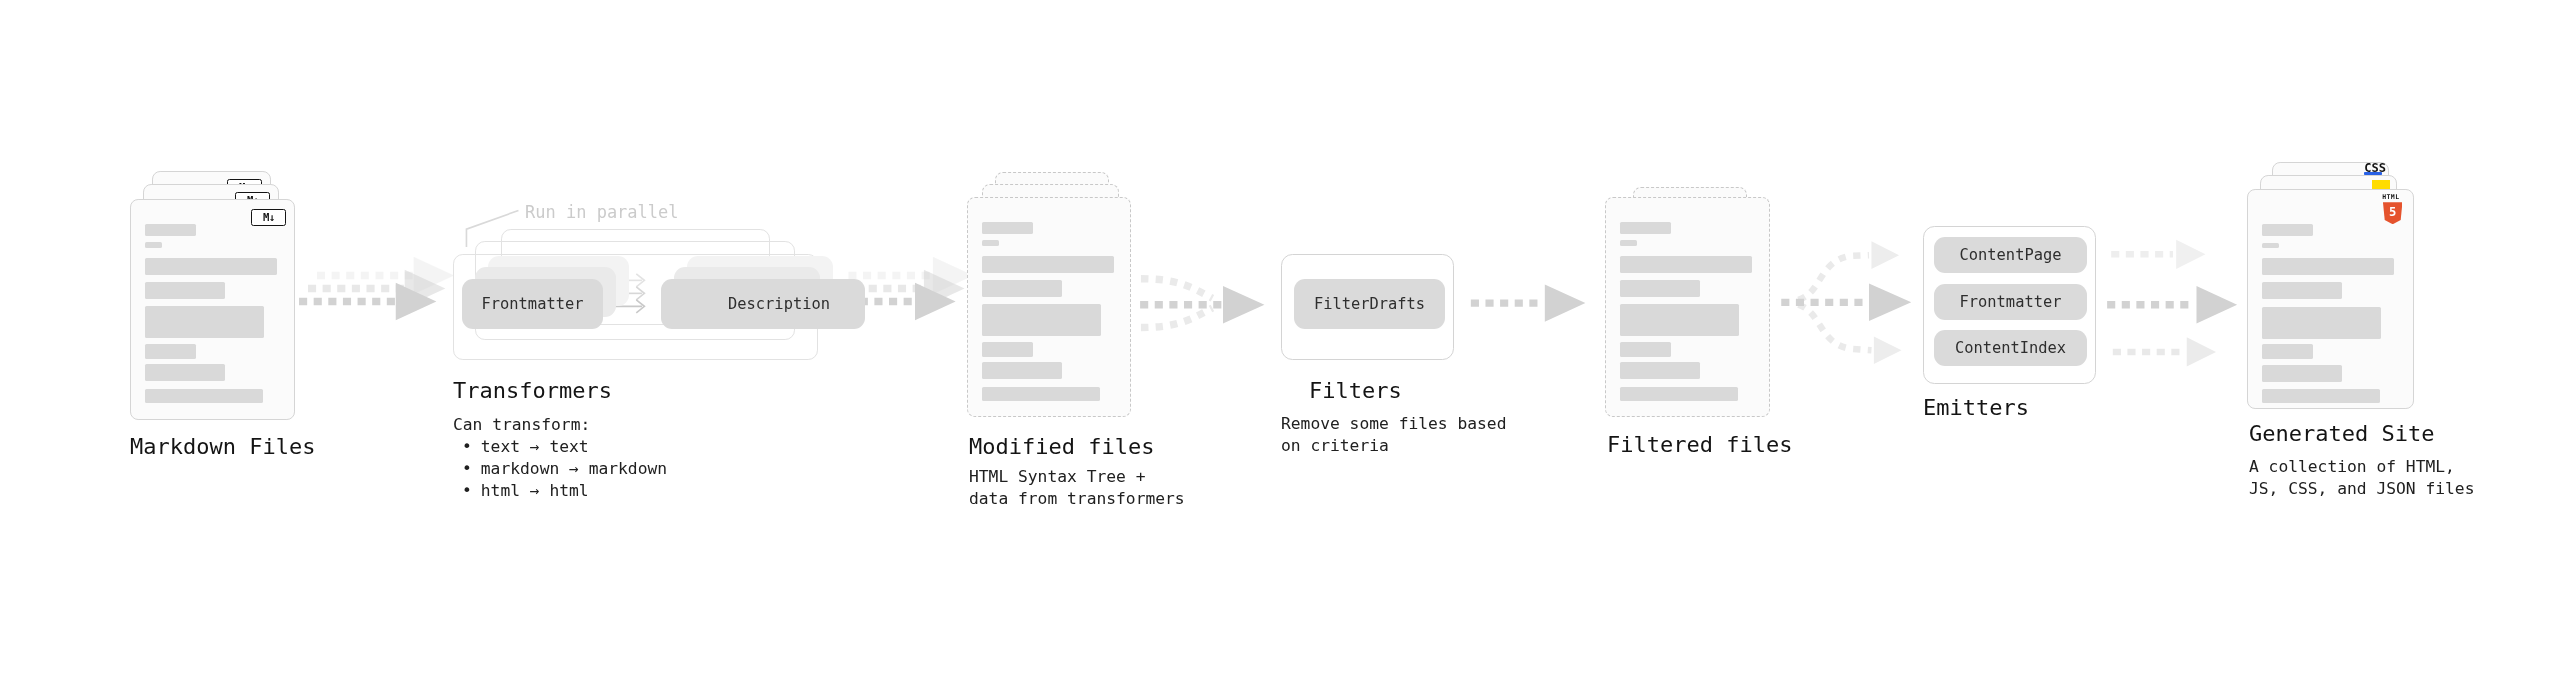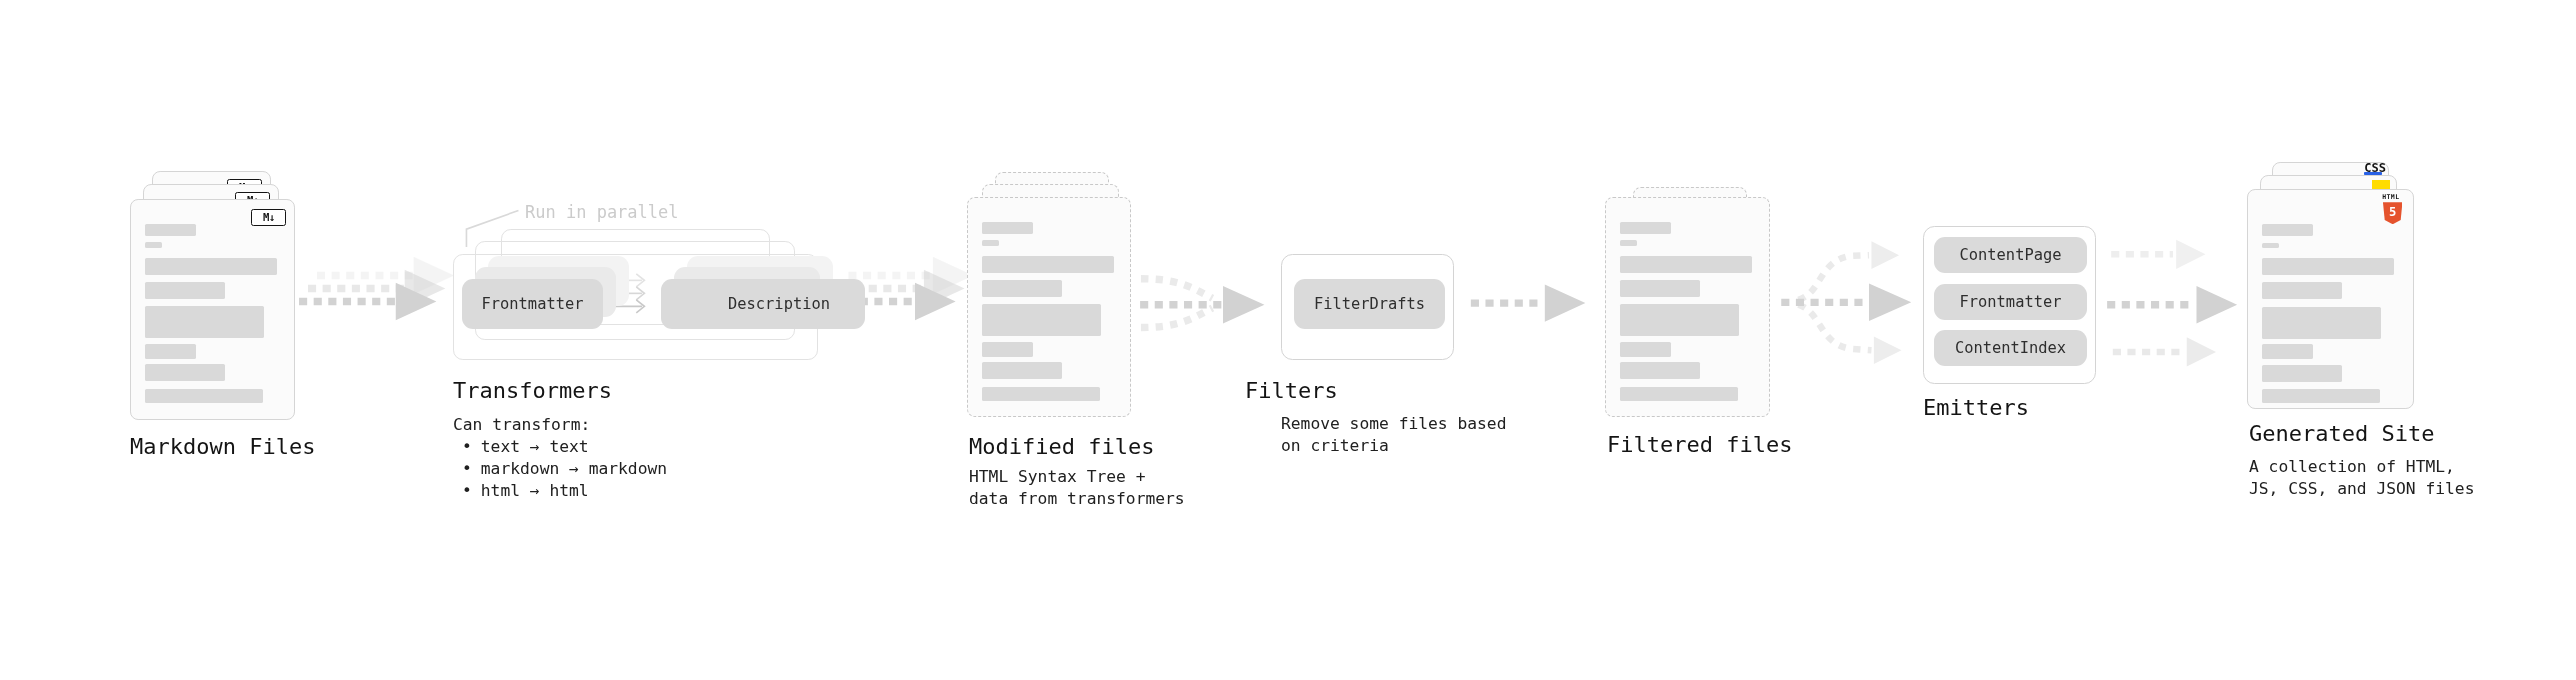--- a/index.html
+++ b/index.html
@@ -206,21 +206,21 @@
     </div>
   </div>
   <div class="sec-title" style="left:969px;top:434px;">Modified files</div>
   <div class="sec-body" style="left:969px;top:466px;">
     <div>HTML Syntax Tree +</div>
     <div>data from transformers</div>
   </div>
 
   <div class="proc-box" style="left:1281px;top:254px;width:173px;height:106px;"></div>
   <div class="pill" style="left:1294px;top:279px;width:151px;height:50px;">FilterDrafts</div>
-  <div class="sec-title" style="left:1245px;top:378px;">Filters</div>
+  <div class="sec-title" style="left:1309px;top:378px;">Filters</div>
   <div class="sec-body" style="left:1281px;top:413px;">
     <div>Remove some files based</div>
     <div>on criteria</div>
   </div>
 
   <div class="doc dashed" style="left:1633px;top:187px;width:114px;height:32.5px;"></div>
   <div class="doc dashed" style="left:1605px;top:197px;width:165px;height:220px;">
     <div class="bars">
       <i></i>
         <i></i>

